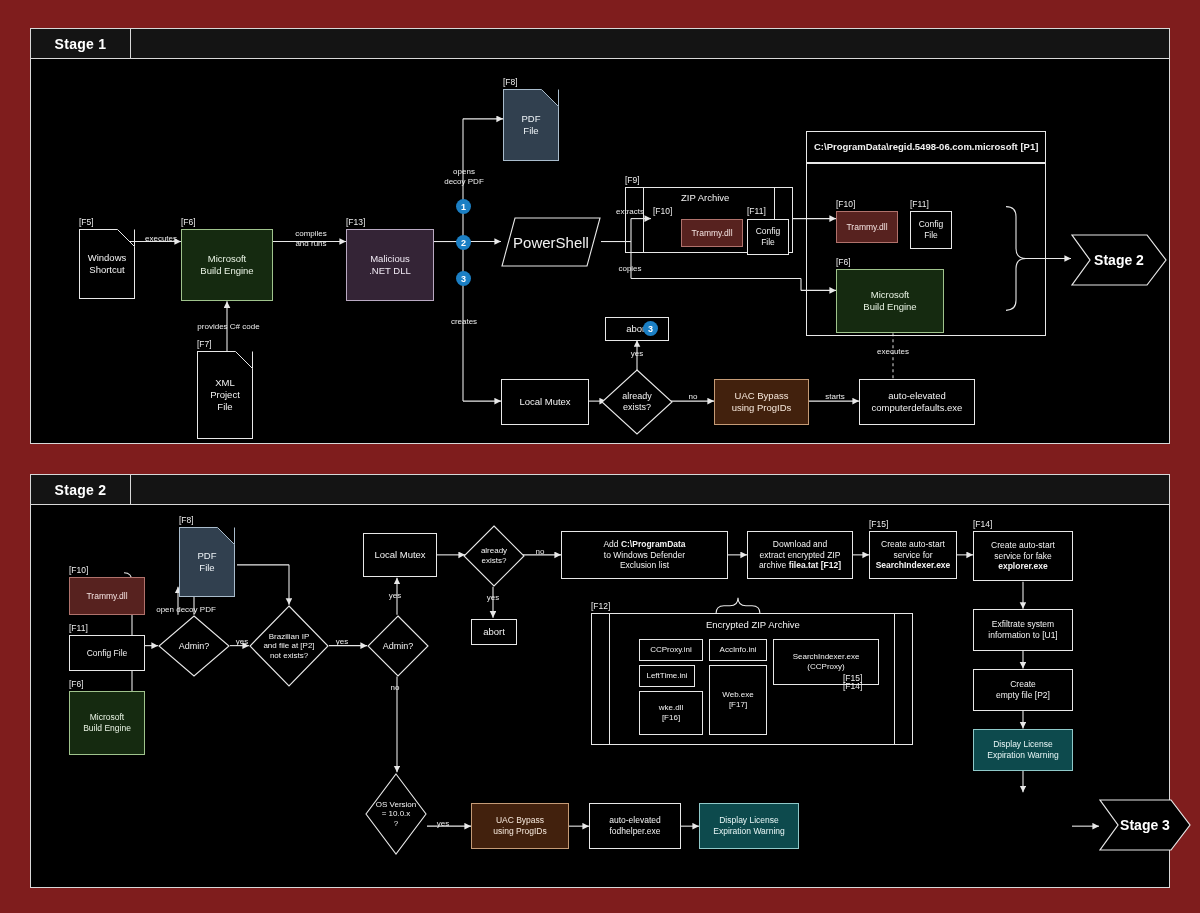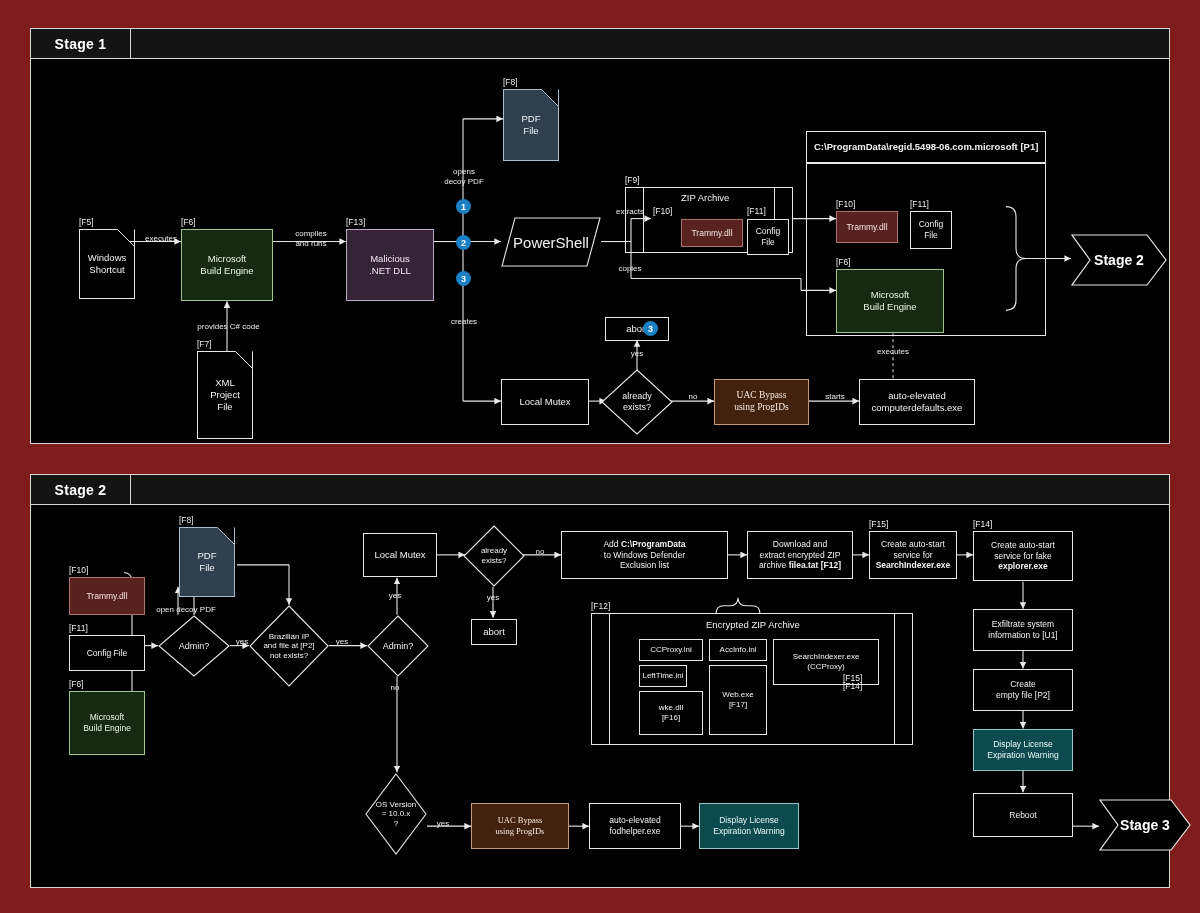--- a/index.html
+++ b/index.html
@@ -14,21 +14,21 @@
 
   
   .node{position:absolute;box-sizing:border-box;display:flex;align-items:center;justify-content:center;text-align:center;
         color:#f2f2f2;font-size:9.5px;line-height:1.25;border:1px solid #e8e8e8;background:#000;padding:2px;}
   .node.small{font-size:8.5px;}
   .node.tiny{font-size:8px;}
 
   .n-red{background:#57221f;border-color:#b0726c;color:#f4e3e1;}
   .n-green{background:#152a10;border-color:#9fc38c;color:#e9f3e4;}
   .n-purple{background:#342436;border-color:#b9a9c2;color:#f0e9f3;}
-  .n-brown{background:#42210d;border-color:#c59b76;color:#f6e8dc;font-family:Liberation Serif, serif;}
+  .n-brown{background:#42210d;border-color:#c59b76;color:#f6e8dc;}
   .n-teal{background:#0d4a4d;border-color:#8fc9c9;color:#e8f6f6;}
   .n-plain{background:#000;border-color:#e8e8e8;}
   .n-group{background:transparent;border-color:#e8e8e8;}
 
   
   .doc{position:absolute;box-sizing:border-box;}
   .doc .body{position:absolute;inset:0;border:1px solid #e8e8e8;box-sizing:border-box;background:#000;
              clip-path:polygon(0 0, calc(100% - 18px) 0, 100% 18px, 100% 100%, 0 100%);}
   .doc .fold{position:absolute;right:0;top:0;width:18px;height:18px;}
   .doc .label{position:absolute;inset:0;display:flex;align-items:center;justify-content:center;text-align:center;
@@ -371,36 +371,35 @@
       </div>
 
       <div class="tag" style="left:942px;top:14px;">[F14]</div>
       <div class="node n-plain small" style="left:942px;top:26px;width:100px;height:50px;">
         <span style="display:block;">Create auto-start<br>service for fake<br><span class="b">explorer.exe</span></span>
       </div>
 
       <div class="node n-plain small" style="left:942px;top:104px;width:100px;height:42px;">Exfiltrate system<br>information to [U1]</div>
       <div class="node n-plain small" style="left:942px;top:164px;width:100px;height:42px;">Create<br>empty file [P2]</div>
       <div class="node n-teal small" style="left:942px;top:224px;width:100px;height:42px;">Display License<br>Expiration Warning</div>
-      <div class="node n-plain small" style="left:942px;top:288px;width:100px;height:44px;">Reboot</div>
 
       <div class="chev" style="left:1068px;top:294px;width:92px;height:52px;">
         <svg viewBox="0 0 92 52" style="position:absolute;inset:0;">
           <polygon points="1,1 72,1 91,26 72,51 1,51 19,26" fill="#000" stroke="#e8e8e8" stroke-width="1.2"></polygon>
         </svg>
         <div class="txt">Stage 3</div>
       </div>
 
       <div class="tag" style="left:560px;top:96px;">[F12]</div>
       <div class="node n-group" style="left:560px;top:108px;width:322px;height:132px;"></div>
       <div class="node n-group" style="left:578px;top:108px;width:286px;height:132px;"></div>
       <div class="grouptitle" style="left:675px;top:114px;">Encrypted ZIP Archive</div>
 
       <div class="node n-plain tiny" style="left:608px;top:134px;width:64px;height:22px;">CCProxy.ini</div>
-      <div class="node n-plain tiny" style="left:608px;top:160px;width:48px;height:22px;">LeftTime.ini</div>
+      <div class="node n-plain tiny" style="left:608px;top:160px;width:56px;height:22px;">LeftTime.ini</div>
       <div class="node n-plain tiny" style="left:608px;top:186px;width:64px;height:44px;">wke.dll<br>[F16]</div>
 
       <div class="node n-plain tiny" style="left:678px;top:134px;width:58px;height:22px;">AccInfo.ini</div>
       <div class="node n-plain tiny" style="left:678px;top:160px;width:58px;height:70px;">Web.exe<br>[F17]</div>
 
       <div class="node n-plain tiny" style="left:742px;top:134px;width:106px;height:46px;">SearchIndexer.exe<br>(CCProxy)</div>
       <div class="tag" style="left:812px;top:168px;">[F15]</div>
       <div class="tag" style="left:812px;top:176px;">[F14]</div>
 
       <div class="dia" style="left:334px;top:268px;width:62px;height:82px;">

